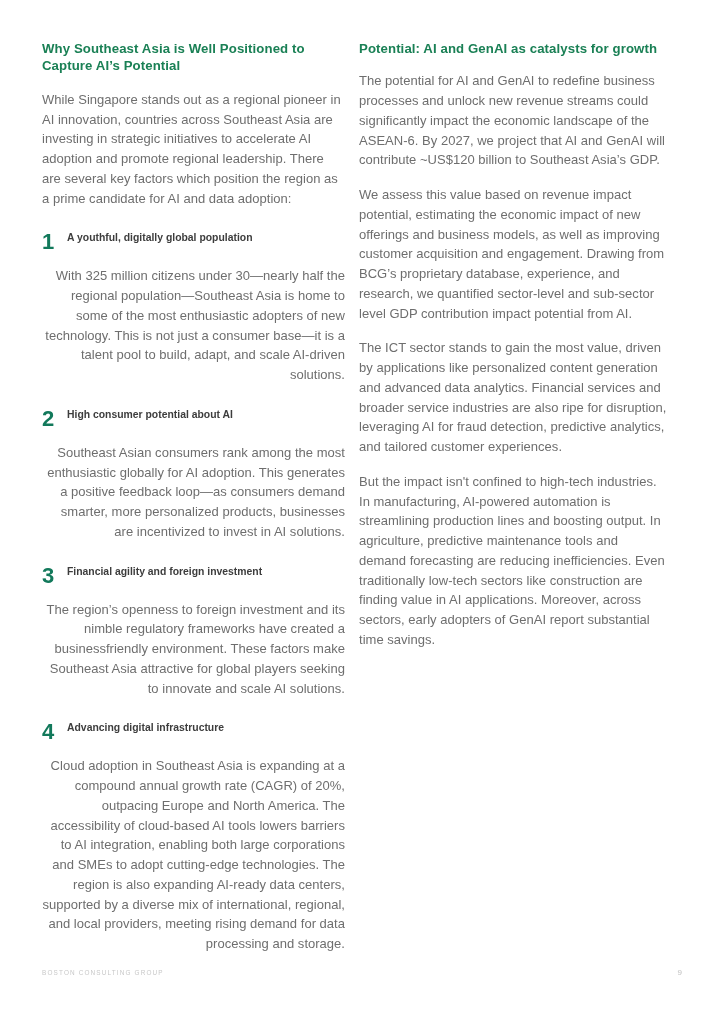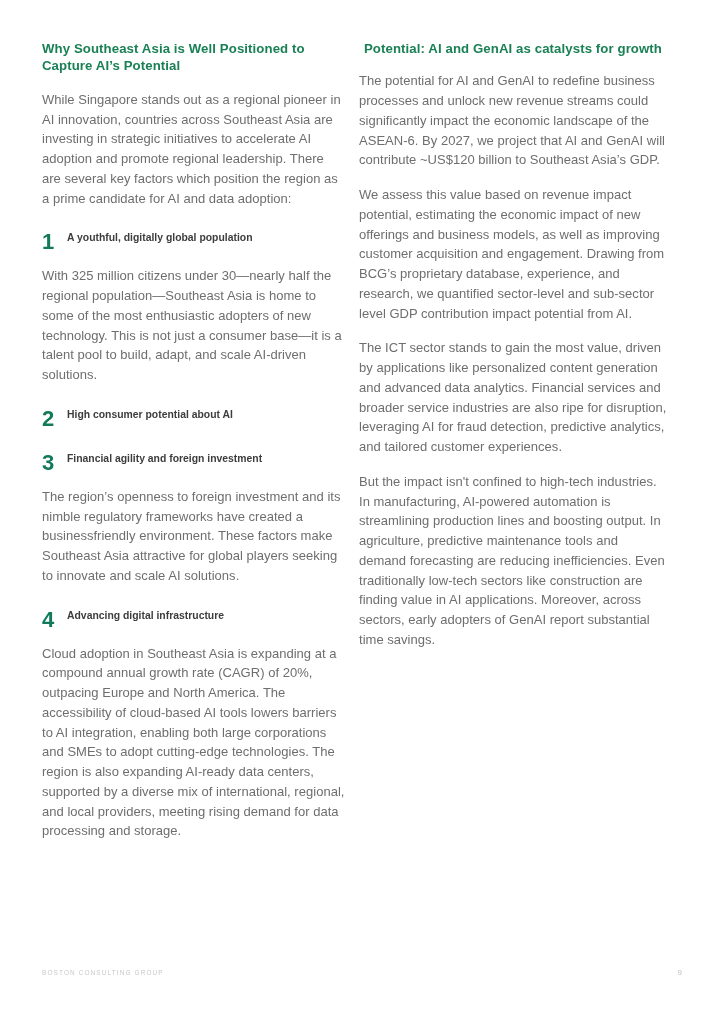--- a/index.html
+++ b/index.html
@@ -38,21 +38,20 @@
   h1.section-heading {
     margin: 0 0 15px 0;
     font-size: 13.2px;
     line-height: 1.32;
     font-weight: 700;
     color: #1a8055;
     letter-spacing: 0.1px;
   }
   h1.section-heading.right {
     margin-bottom: 14px;
-    text-align: center;
   }
 
   p.body-text {
     margin: 0 0 15px 0;
     font-size: 13px;
     line-height: 1.52;
     color: #6e6e6e;
     letter-spacing: 0.02px;
   }
   p.body-text:last-child {
@@ -80,20 +79,21 @@
   .num-item .sub-head {
     font-size: 10.4px;
     line-height: 1.33;
     font-weight: 700;
     color: #3d3d3d;
     padding-top: 1px;
   }
 
   .item-body {
     margin-top: 0;
+    text-align: right;
   }
 
   .exhibit-link {
     color: #1a8055;
   }
 
   .footer {
     position: absolute;
     left: 42px;
     right: 42px;
@@ -132,20 +132,21 @@
           <span class="sub-head">A youthful, digitally global population</span>
         </div>
         <p class="body-text item-body">With 325 million citizens under 30—nearly half the regional population—Southeast Asia is home to some of the most enthusiastic adopters of new technology. This is not just a consumer base—it is a talent pool to build, adapt, and scale AI-driven solutions.</p>
       </div>
 
       <div>
         <div class="num-item">
           <span class="numeral">2</span>
           <span class="sub-head">High consumer potential about AI</span>
         </div>
+        <p class="body-text item-body">Southeast Asian consumers rank among the most enthusiastic globally for AI adoption. This generates a positive feedback loop—as consumers demand smarter, more personalized products, businesses are incentivized to invest in AI solutions.</p>
       </div>
 
       <div>
         <div class="num-item">
           <span class="numeral">3</span>
           <span class="sub-head">Financial agility and foreign investment</span>
         </div>
         <p class="body-text item-body">The region’s openness to foreign investment and its nimble regulatory frameworks have created a businessfriendly environment. These factors make Southeast Asia attractive for global players seeking to innovate and scale AI solutions.</p>
       </div>
 

